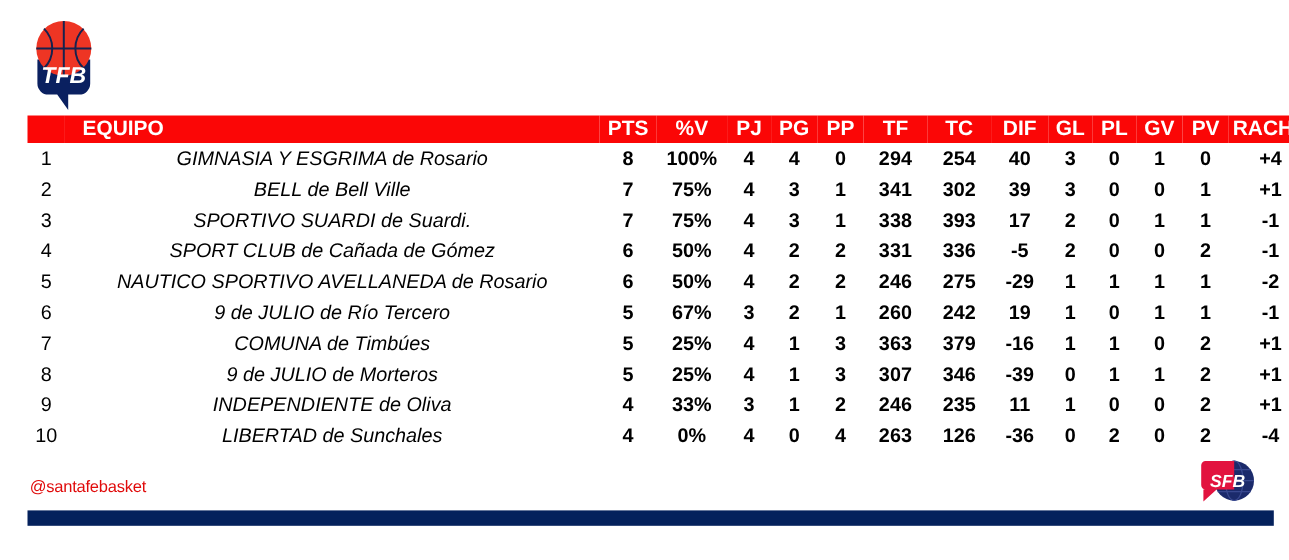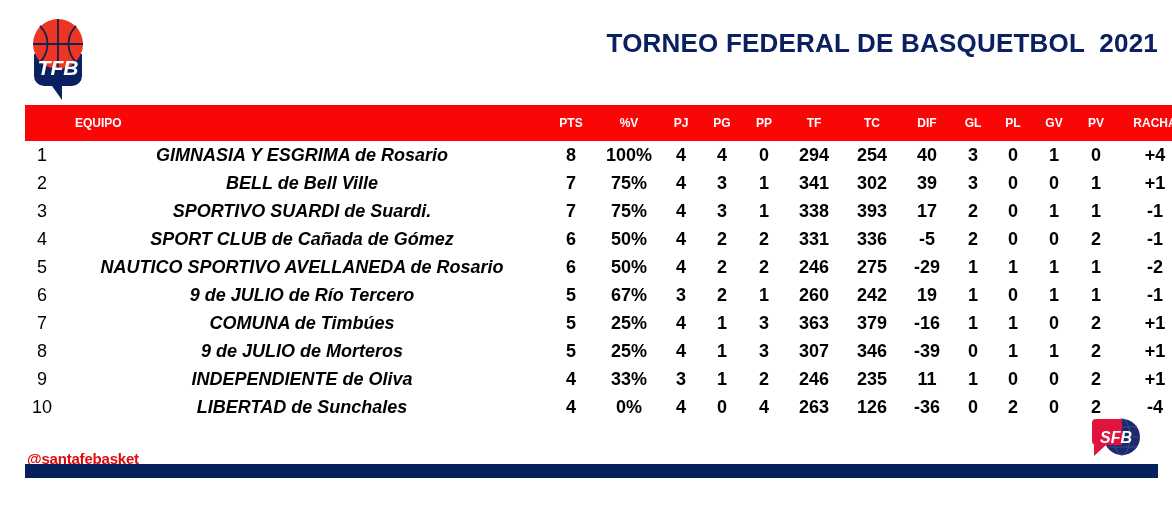--- a/index.html
+++ b/index.html
@@ -54,23 +54,23 @@
     top: 105px;
     width: 1133px;
     border-collapse: collapse;
     table-layout: fixed;
   }
   #standings thead tr {
     background: #fb0606;
   }
   #standings thead th {
     color: #ffffff;
-    font-size: 12px;
+    font-size: 19px;
     font-weight: bold;
-    height: 36px;
+    height: 25px;
     padding: 0;
     line-height: 25px;
     text-align: center;
     white-space: nowrap;
   }
   th.col-pos { width: 34px; }
   th.col-team {
     width: 470px;
     text-align: left !important;
     padding-left: 16px !important;
@@ -99,38 +99,37 @@
   }
   td.pos {
     text-align: right;
     padding-right: 8px;
     font-size: 17px;
     font-weight: normal;
   }
   td.team {
     text-align: left;
     padding-left: 10px;
-    font-weight: bold;
+    font-weight: normal;
     font-style: italic;
     font-size: 18px;
   }
   td.num {
     font-weight: bold;
   }
 
   
   #handle {
     position: absolute;
     left: 27px;
     top: 434px;
     color: #e00a0a;
     font-size: 15px;
-    font-weight: bold;
+    font-weight: normal;
     letter-spacing: -0.2px;
-    margin-top: 16px;
   }
   #sfb-logo {
     position: absolute;
     left: 1086px;
     top: 415px;
     width: 56px;
     height: 48px;
     text-decoration: underline;
   }
   #bottom-bar {
@@ -156,21 +155,20 @@
       <path d="M38 5 v50"></path>
       <path d="M20 12 C30 22 30 38 20 48"></path>
       <path d="M56 12 C46 22 46 38 56 48"></path>
     </g>
 
     <text x="38" y="61" text-anchor="middle" font-family="Liberation Sans, sans-serif" font-size="21" font-weight="bold" font-style="italic" fill="#ffffff">TFB</text>
   </svg>
 </div>
 
 <div id="title-block">
-  <div id="main-title">TORNEO FEDERAL DE BASQUETBOL  2021</div>
 </div>
 
 <table id="standings">
   <thead>
     <tr>
       <th class="col-pos"></th>
       <th class="col-team">EQUIPO</th>
       <th class="col-pts">PTS</th>
       <th class="col-pv">%V</th>
       <th class="col-pj">PJ</th>

